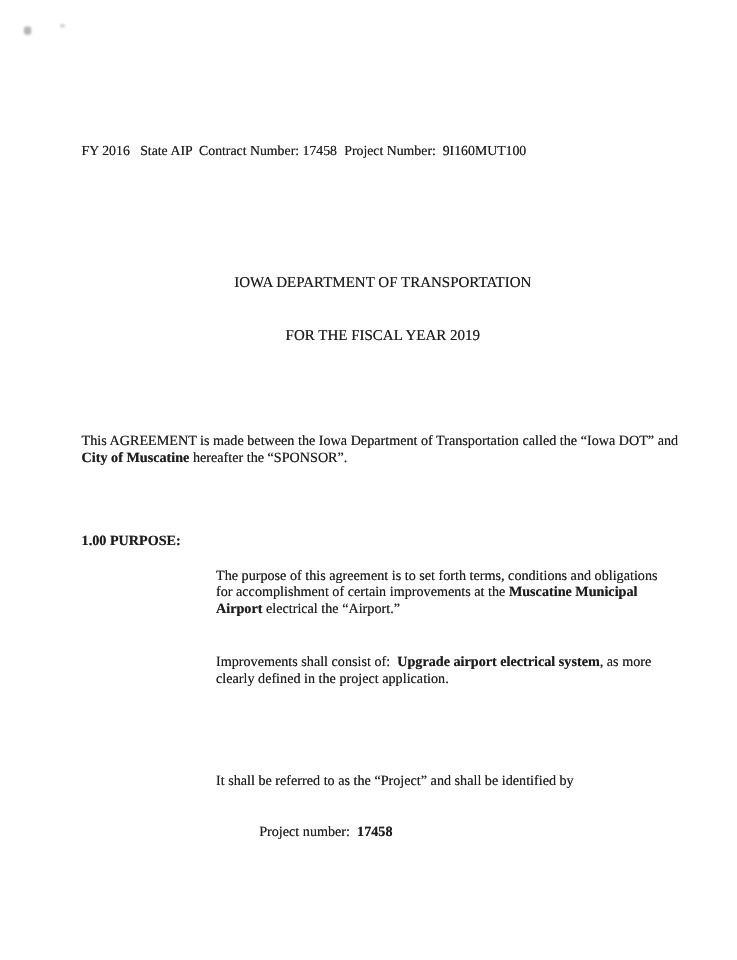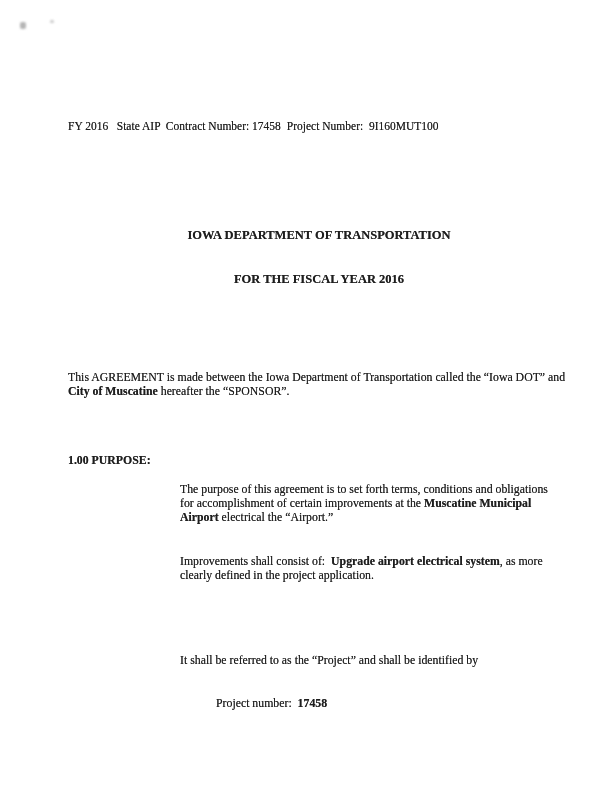--- a/index.html
+++ b/index.html
@@ -23,26 +23,26 @@
   .speck { position: absolute; background: #b5b5b5; filter: blur(1px); border-radius: 2px; }
   .speck-1 { left: 20px; top: 22px; width: 6px; height: 7px; }
   .speck-2 { left: 50px; top: 20px; width: 4px; height: 3px; opacity: .7; }
 
   .header-row { font-size: 11.5px; display: flex; }
   .header-right { margin-left: 6px; }
 
   .title-block {
     margin-top: 21px;
     text-align: center;
-    font-weight: bold;
+    font-weight: normal;
     font-size: 12.5px;
     line-height: 14.8px;
   }
 
-  .intro { margin-top: 10px; }
+  .intro { }
 
   .purpose-row { margin-top: 11px; display: flex; }
   .purpose-label { font-weight: bold; width: 112px; flex: none; }
   .purpose-content { width: 368px; }
   .purpose-para2 { margin-top: 0; }
   .purpose-para3 { margin-top: 13px; }
   .ident-line { padding-left: 36px; }
 
   b, .bold { font-weight: bold; }
 </style>
@@ -54,21 +54,21 @@
   <div class="speck speck-1"></div>
   <div class="speck speck-2"></div>
 
   <div class="header-row">
     <span>FY 2016   State AIP  Contract Number: 17458</span>
     <span class="header-right">Project Number:  9I160MUT100</span>
   </div>
 
   <div class="title-block">
     <div>IOWA DEPARTMENT OF TRANSPORTATION</div>
-    <div>FOR THE FISCAL YEAR 2016</div>
+    <div>FOR THE FISCAL YEAR 2019</div>
   </div>
 
   <div class="intro"><span>This AGREEMENT is made between the Iowa Department of Transportation called the “Iowa DOT” and </span><b>City of Muscatine</b><span> hereafter the “SPONSOR”.</span></div>
 
   <div class="purpose-row">
     <div class="purpose-label">1.00 PURPOSE:</div>
     <div class="purpose-content">
       <div><span>The purpose of this agreement is to set forth terms, conditions and obligations for accomplishment of certain improvements at the </span><b>Muscatine Municipal Airport</b><span> electrical the “Airport.”</span></div>
       <div class="purpose-para2"><span>Improvements shall consist of:  </span><b>Upgrade airport electrical system</b><span>, as more clearly defined in the project application.</span></div>
       <div class="purpose-para3">

